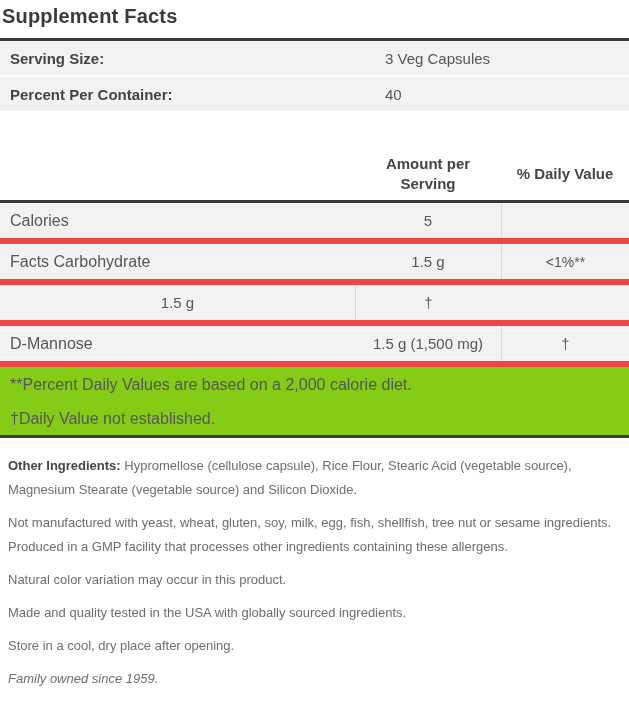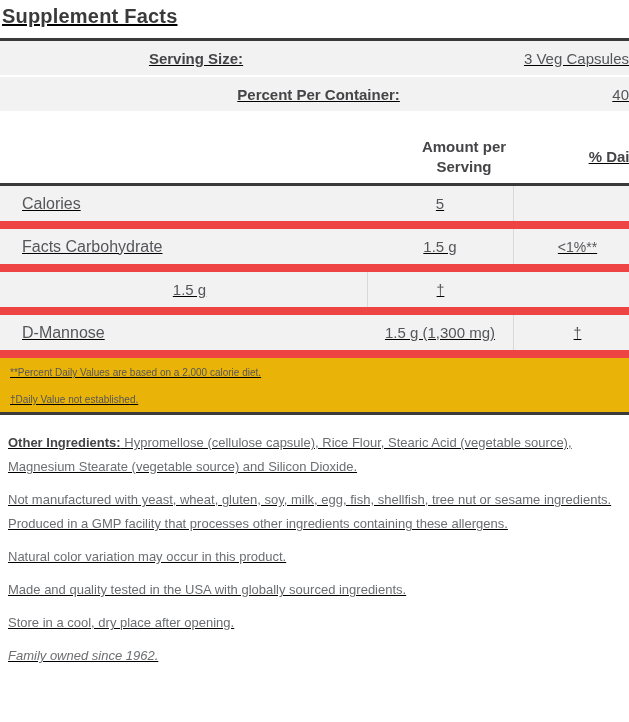--- a/index.html
+++ b/index.html
@@ -8,83 +8,79 @@
     background: #ffffff;
     font-family: "Liberation Sans", "DejaVu Sans", sans-serif;
   }
   .panel {
     position: relative;
     width: 629px;
     height: 722px;
     overflow: hidden;
     background: #ffffff;
     box-sizing: border-box;
-    text-decoration: underline;
   }
   .panel-title {
     margin: 0;
     padding: 5px 2px 10px 2px;
     font-size: 20px;
     font-weight: bold;
     letter-spacing: 0.2px;
     color: var(--heading-color, #3a3a3a);
   }
   .thick-rule {
     height: 3px;
     background: var(--rule-color, #3a3a3a);
   }
   
   .serving-row {
     display: flex;
     align-items: center;
     height: 34px;
     background: var(--row-bg, #f2f2f2);
     margin-bottom: 2px;
-    justify-content: flex-end;
   }
   .serving-label {
     box-sizing: border-box;
     width: 385px;
     padding-left: 10px;
     font-size: 15px;
     font-weight: bold;
     color: var(--label-color, #454548);
   }
   .serving-value {
     font-size: 15px;
     color: var(--table-text, #55565a);
   }
   
   .facts-header {
     display: grid;
     grid-template-columns: 355px 146px 128px;
     align-items: center;
-    margin-top: 19px;
+    margin-top: 36px;
     height: 53px;
-    gap: 36px;
   }
   .hdr {
     font-size: 15px;
     font-weight: bold;
     color: var(--label-color, #454548);
     text-align: center;
   }
   .hdr-amount-inner {
     display: inline-block;
     width: 100px;
     line-height: 20px;
   }
   .fact-row {
     display: grid;
     grid-template-columns: 355px 146px 128px;
     align-items: center;
     min-height: 35px;
     background: var(--row-bg, #f2f2f2);
-    border-bottom: 8px solid #ef4444;
-    padding-left: 12px;
+    border-bottom: 6px solid #ef4444;
   }
   .fact-row:last-of-type { border-bottom: 1px solid var(--divider-color, #dcdcdc); }
   .cell-name {
     padding-left: 10px;
     font-size: 16px;
     color: var(--table-text, #55565a);
   }
   .cell-name.indent { padding-left: 60px; }
   .cell-amount {
     text-align: center;
@@ -95,23 +91,23 @@
     align-self: stretch;
     display: flex;
     align-items: center;
     justify-content: center;
     font-size: 14px;
     color: var(--table-text, #55565a);
     border-left: 1px solid var(--divider-color, #dcdcdc);
   }
   .footnote {
     padding: 9px 10px 7px 10px;
-    font-size: 10px;
+    font-size: 16px;
     color: var(--table-text, #55565a);
-    background: #eab308;
+    background: #84cc16;
   }
   
   .body-text {
     padding: 16px 8px 0 8px;
   }
   .body-text p {
     margin: 0 0 9px 0;
     font-size: 13px;
     line-height: 24px;
     color: var(--body-text, #6c6e71);
@@ -165,31 +161,31 @@
     <div class="cell-dv">&lt;1%**</div>
   </div>
 
   <div class="fact-row">
     <div class="cell-amount">1.5 g</div>
     <div class="cell-dv">†</div>
   </div>
 
   <div class="fact-row">
     <div class="cell-name">D-Mannose</div>
-    <div class="cell-amount">1.5 g (1,300 mg)</div>
+    <div class="cell-amount">1.5 g (1,500 mg)</div>
     <div class="cell-dv">†</div>
   </div>
 
   <div class="footnote">**Percent Daily Values are based on a 2,000 calorie diet.</div>
   <div class="footnote">†Daily Value not established.</div>
 
   <div class="thick-rule"></div>
 
   <div class="body-text">
     <p><b>Other Ingredients:</b><span> Hypromellose (cellulose capsule), Rice Flour, Stearic Acid (vegetable source), Magnesium Stearate (vegetable source) and Silicon Dioxide.</span></p>
     <p>Not manufactured with yeast, wheat, gluten, soy, milk, egg, fish, shellfish, tree nut or sesame ingredients. Produced in a GMP facility that processes other ingredients containing these allergens.</p>
     <p>Natural color variation may occur in this product.</p>
     <p>Made and quality tested in the USA with globally sourced ingredients.</p>
     <p>Store in a cool, dry place after opening.</p>
-    <p class="italic">Family owned since 1962.</p>
+    <p class="italic">Family owned since 1959.</p>
   </div>
 
 </div>
 
 </body></html>

